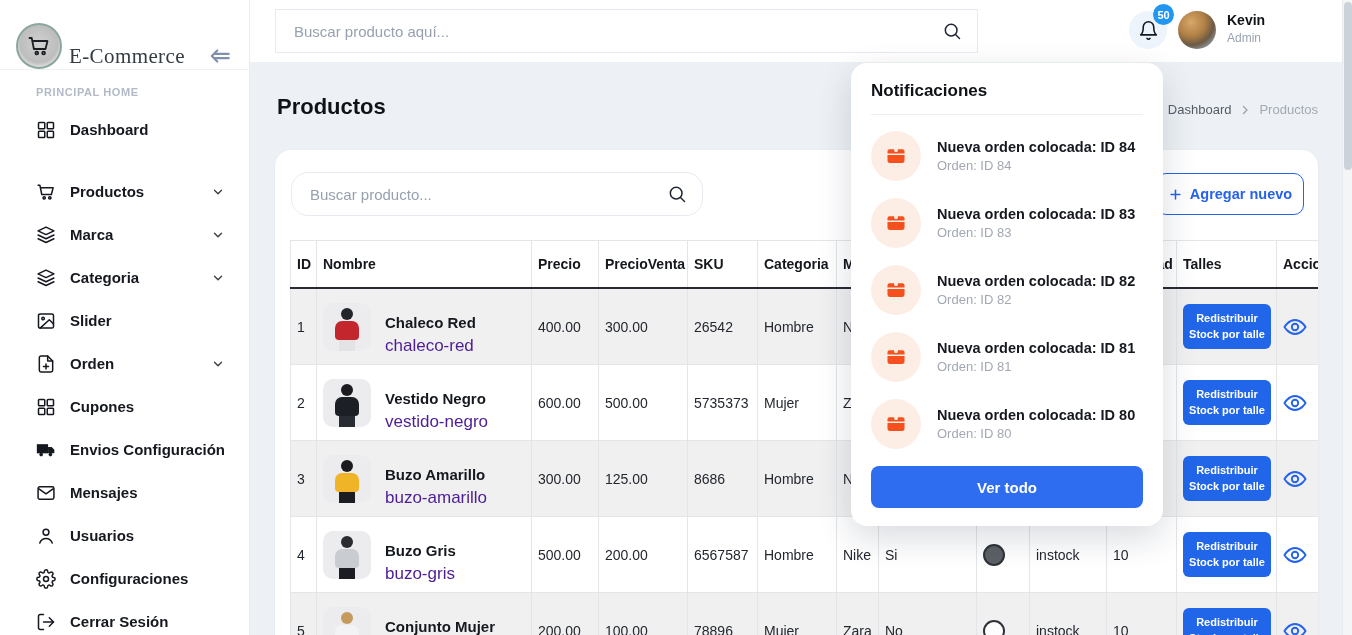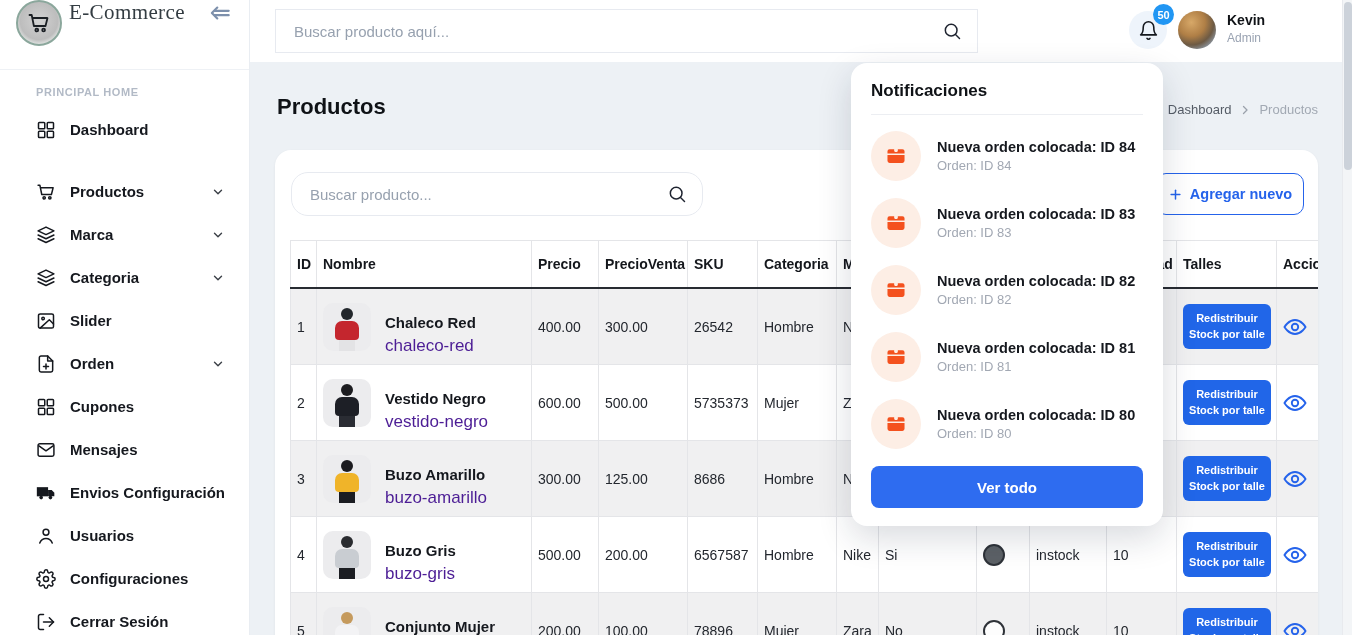--- a/index.html
+++ b/index.html
@@ -3,21 +3,21 @@
 <meta charset="utf-8">
 <style>
   * { box-sizing: border-box; margin: 0; padding: 0; }
   html,body { width:1352px; height:635px; }
   body { font-family:"Liberation Sans",sans-serif; }
   .app { position:relative; width:1352px; height:635px; overflow:hidden; background:#edf1f5; }
   svg { width:100%; height:100%; display:block; }
 
   
   .sidebar { position:absolute; left:0; top:0; width:250px; height:635px; background:#fff; border-right:1px solid #e9edf2; z-index:5; }
-  .logo-row { height:70px; display:flex; align-items:flex-start; padding:0 16px; border-bottom:1px solid #eef1f5; }
+  .logo-row { height:70px; display:flex; align-items:flex-end; padding:0 16px; border-bottom:1px solid #eef1f5; }
   .logo-badge { width:46px; height:46px; border-radius:50%; border:2px solid #8ba79c;
     background:radial-gradient(circle at 50% 45%, #d2d2d2 0%, #bdbdbd 60%, #e7eae8 78%, #ffffff 82%);
     display:flex; align-items:center; justify-content:center; flex:none; }
   .logo-badge .cart-glyph { width:24px; height:24px; color:#1b1f24; }
   .logo-text { font-family:"Liberation Serif",serif; font-size:21px; color:#333c42; margin-left:7px; letter-spacing:.4px; }
   .collapse-btn { margin-left:auto; width:26px; height:26px; color:#7d90ac; cursor:pointer; }
   .section-label { margin:16px 0 0 36px; font-size:11px; font-weight:700; color:#b2bac6; letter-spacing:.6px; }
   .menu { padding-top:10px; }
   .menu-item { height:43px; display:flex; align-items:center; gap:14px; padding:0 24px 0 36px; cursor:pointer; color:#15181e; background:#fff; }
   .mi-icon { width:20px; height:20px; flex:none; color:#15181e; }
@@ -215,37 +215,37 @@
               <rect x="3" y="3" width="7.5" height="7.5" rx="1"></rect>
               <rect x="13.5" y="3" width="7.5" height="7.5" rx="1"></rect>
               <rect x="3" y="13.5" width="7.5" height="7.5" rx="1"></rect>
               <rect x="13.5" y="13.5" width="7.5" height="7.5" rx="1"></rect>
             </svg>
           </span>
           <span class="mi-label">Cupones</span>
         </div>
         <div class="menu-item">
           <span class="mi-icon">
-            <svg viewBox="0 0 24 24" fill="none" stroke="currentColor" stroke-width="1.8" stroke-linecap="round" stroke-linejoin="round">
-              <rect x="2.5" y="4.5" width="19" height="15" rx="2"></rect>
-              <polyline points="3.5 7 12 13 20.5 7"></polyline>
-            </svg>
-          </span>
-          <span class="mi-label">Mensajes</span>
-        </div>
-        <div class="menu-item">
-          <span class="mi-icon">
             <svg viewBox="0 0 24 24" fill="currentColor">
               <path d="M1 5h13.5v11H1z"></path>
               <path d="M14.5 8.5h4.3L22 11.8V16h-7.5z"></path>
               <circle cx="6.2" cy="17.5" r="2.2"></circle>
               <circle cx="17.3" cy="17.5" r="2.2"></circle>
             </svg>
           </span>
           <span class="mi-label">Envios Configuración</span>
+        </div>
+        <div class="menu-item">
+          <span class="mi-icon">
+            <svg viewBox="0 0 24 24" fill="none" stroke="currentColor" stroke-width="1.8" stroke-linecap="round" stroke-linejoin="round">
+              <rect x="2.5" y="4.5" width="19" height="15" rx="2"></rect>
+              <polyline points="3.5 7 12 13 20.5 7"></polyline>
+            </svg>
+          </span>
+          <span class="mi-label">Mensajes</span>
         </div>
         <div class="menu-item">
           <span class="mi-icon">
             <svg viewBox="0 0 24 24" fill="none" stroke="currentColor" stroke-width="1.8" stroke-linecap="round" stroke-linejoin="round">
               <circle cx="12" cy="7.5" r="3.5"></circle>
               <path d="M4.5 20.5c1.5-3.8 4.2-5.5 7.5-5.5s6 1.7 7.5 5.5"></path>
             </svg>
           </span>
           <span class="mi-label">Usuarios</span>
         </div>

